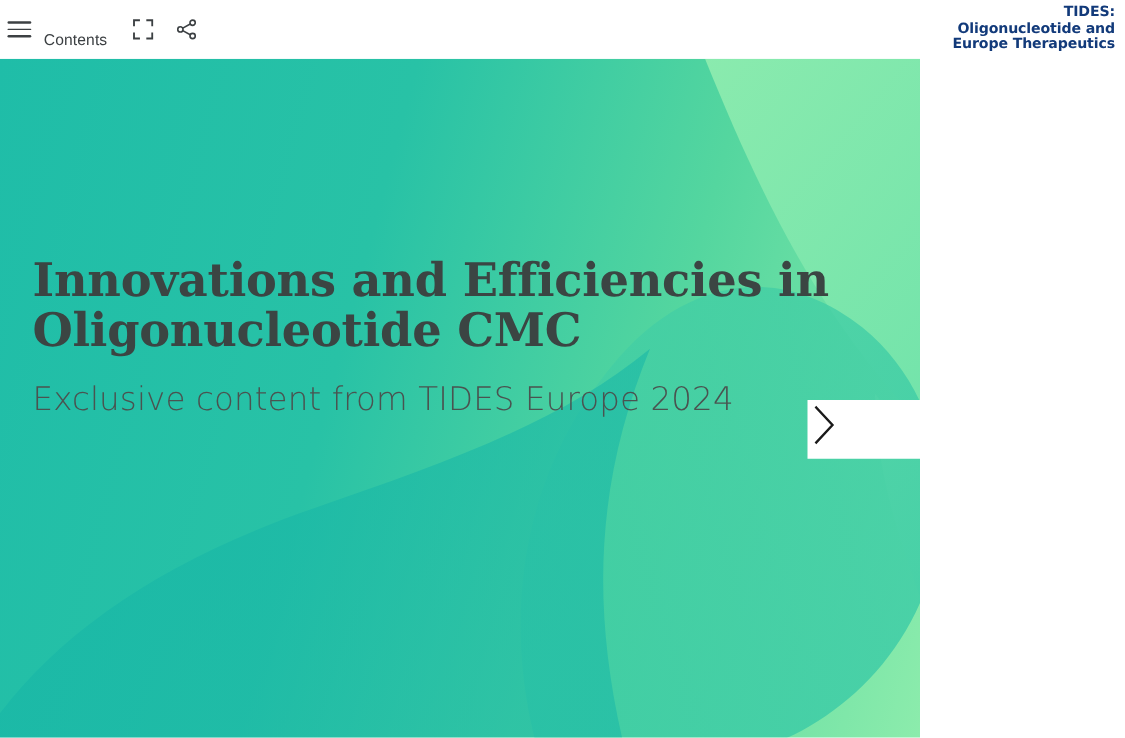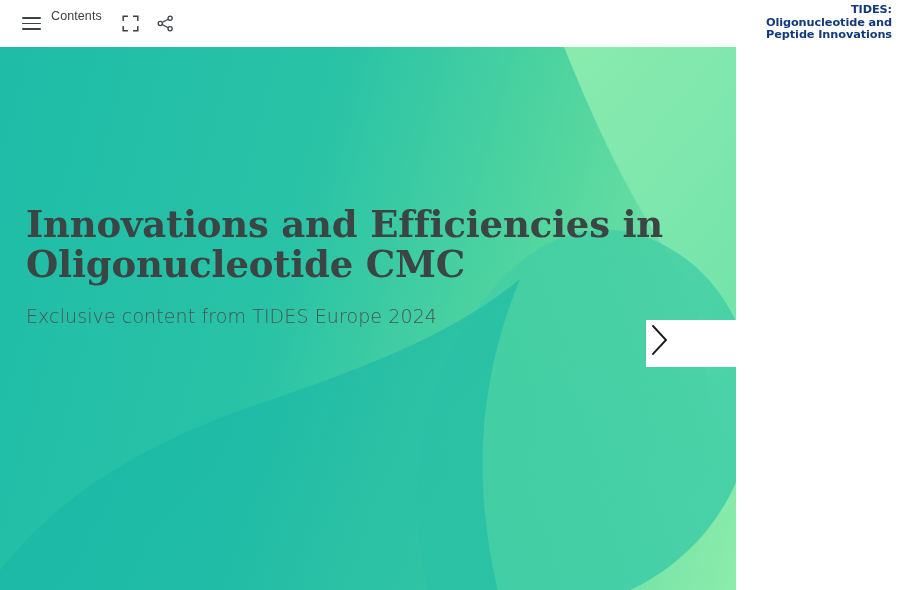--- a/index.html
+++ b/index.html
@@ -12,22 +12,22 @@
 
   
   .toolbar{
     position:absolute; left:0; top:0;
     width:900px; height:47px;
     background:#ffffff;
     display:flex; align-items:center;
     z-index:40;
   }
   .toolbar-left{
-    display:flex; align-items:flex-start;
-    gap:0px; padding-left:17px;
+    display:flex; align-items:flex-end;
+    gap:0px; padding-left:1px;
   }
   .tb-btn{
     display:flex; align-items:center; justify-content:center;
     height:30px; cursor:pointer; background:transparent; border:none;
   }
   .hamburger{ width:28px; }
   .hamburger .bars{ width:19px; height:13px; position:relative; }
   .hamburger .bars i{
     position:absolute; left:0; width:19px; height:1.6px;
     background:#3c4043; border-radius:1px; display:block;
@@ -77,21 +77,21 @@
     font-size:37px;
     line-height:1.08;
     color:#3b4543;
     letter-spacing:-0.2px;
     max-width:830px;
   }
   .hero-subtitle{
     margin-top:20px;
     font-family:"DejaVu Sans", sans-serif;
     font-weight:300;
-    font-size:19px;
+    font-size:26px;
     color:#4a5350;
     letter-spacing:.1px;
   }
 
   
   .next-btn{
     position:absolute; right:0; top:273px;
     width:90px; height:47px;
     background:#ffffff;
     display:flex; align-items:center; justify-content:center;
@@ -135,21 +135,21 @@
           <path d="M5.2,9.5 L11.2,12.8"></path>
         </g>
       </svg>
     </div>
 
   </div>
 
   <div class="logo">
     <span class="l1">TIDES:</span>
     <span class="l2">Oligonucleotide and</span>
-    <span class="l3">Peptide Innovations</span>
+    <span class="l3">Europe Therapeutics</span>
   </div>
 </div>
 
 <div class="hero">
 
   <svg width="900" height="543" viewBox="0 0 900 543">
     <defs>
       <linearGradient id="gLight" x1="0" y1="0" x2="1" y2="1">
         <stop offset="0%" stop-color="#8eecaf"></stop>
         <stop offset="55%" stop-color="#74e4ab"></stop>

